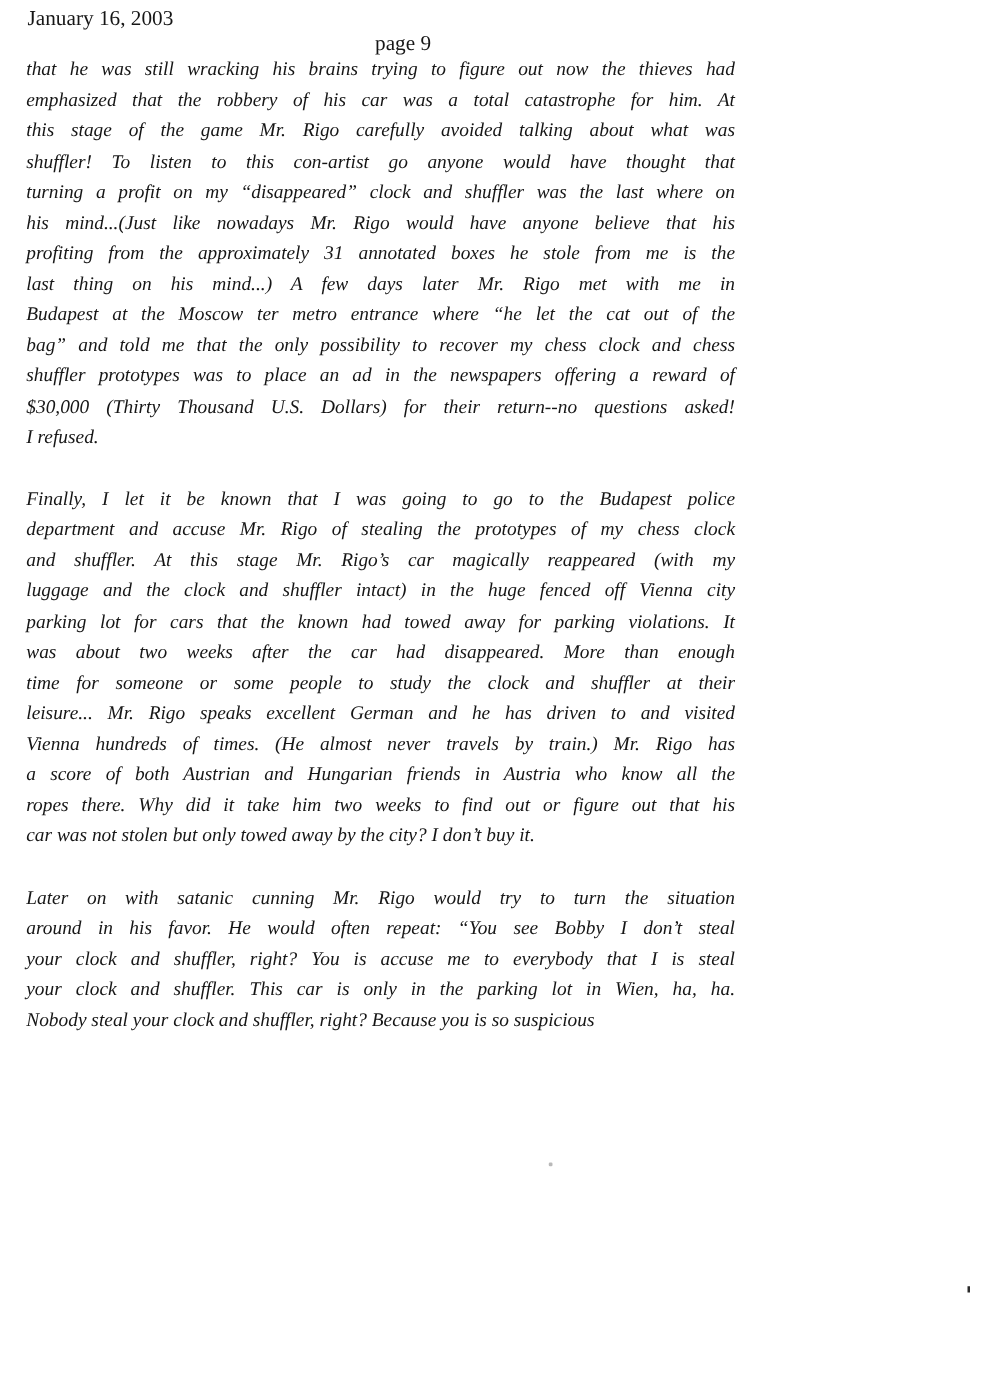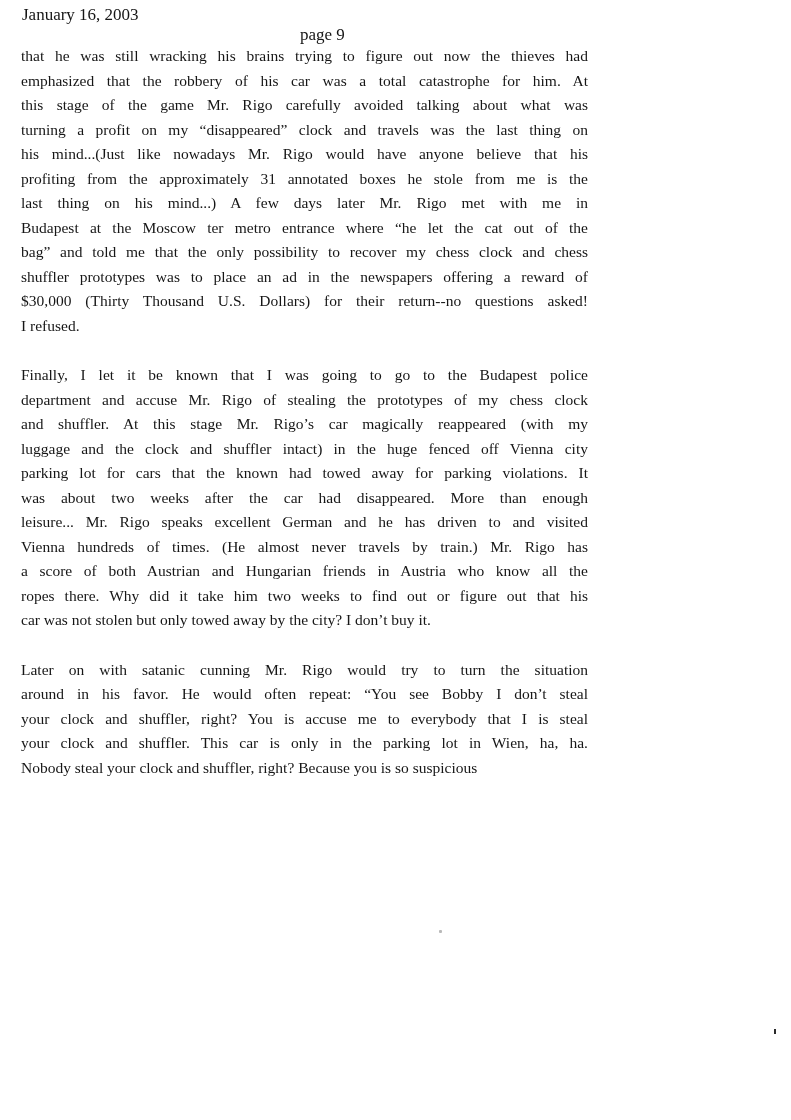--- a/index.html
+++ b/index.html
@@ -30,20 +30,21 @@
     width: 567px;
   }
   .para { margin: 0 0 25px 0; }
   .para:last-child { margin-bottom: 0; }
   .line {
     font-size: 15.5px;
     line-height: 24.5px;
     text-align: justify;
     text-align-last: justify;
     text-justify: inter-word;
+    font-style: italic;
   }
   .line.last {
     text-align-last: left;
   }
   .speck { position: absolute; }
   .speck-1 {
     left: 439px; top: 930px;
     width: 3px; height: 3px;
     background: #b9b9b9;
     border-radius: 1px;
@@ -60,37 +61,39 @@
 <div class="page">
   <div class="header">
     <span class="header-date">January 16, 2003</span>
     <span class="header-page">page 9</span>
   </div>
   <div class="body-text" id="body-text">
       <div class="para">
         <div class="line">that he was still wracking his brains trying to figure out now the thieves had</div>
         <div class="line">emphasized that the robbery of his car was a total catastrophe for him.  At</div>
         <div class="line">this stage of the game Mr. Rigo carefully avoided talking about what was</div>
-        <div class="line">turning a profit on my “disappeared” clock and travels was the last thing on</div>
+        <div class="line">shuffler!  To listen to this con-artist go anyone would have thought that</div>
+        <div class="line">turning a profit on my “disappeared” clock and shuffler was the last where on</div>
         <div class="line">his mind...(Just like nowadays Mr. Rigo would have anyone believe that his</div>
         <div class="line">profiting from the approximately 31 annotated boxes he stole from me is the</div>
         <div class="line">last thing on his mind...)  A few days later Mr. Rigo met with me in</div>
         <div class="line">Budapest at the Moscow ter metro entrance where “he let the cat out of the</div>
         <div class="line">bag” and told me that the only possibility to recover my chess clock and chess</div>
         <div class="line">shuffler prototypes was to place an ad in the newspapers offering a reward of</div>
         <div class="line">$30,000 (Thirty Thousand U.S. Dollars) for their return--no questions asked!</div>
         <div class="line last">I refused.</div>
       </div>
       <div class="para">
         <div class="line">Finally, I let it be known that I was going to go to the Budapest police</div>
         <div class="line">department and accuse Mr. Rigo of stealing the prototypes of my chess clock</div>
         <div class="line">and shuffler.  At this stage Mr. Rigo’s car magically reappeared (with my</div>
         <div class="line">luggage and the clock and shuffler intact) in the huge fenced off Vienna city</div>
         <div class="line">parking lot for cars that the known had towed away for parking violations.  It</div>
         <div class="line">was about two weeks after the car had disappeared.  More than enough</div>
+        <div class="line">time for someone or some people to study the clock and shuffler at their</div>
         <div class="line">leisure... Mr. Rigo speaks excellent German and he has driven to and visited</div>
         <div class="line">Vienna hundreds of times. (He almost never travels by train.)  Mr. Rigo has</div>
         <div class="line">a score of both Austrian and Hungarian friends in Austria who know all the</div>
         <div class="line">ropes there.  Why did it take him two weeks to find out or figure out that his</div>
         <div class="line last">car was not stolen but only towed away by the city?  I don’t buy it.</div>
       </div>
       <div class="para">
         <div class="line">Later on with satanic cunning Mr. Rigo would try to turn the situation</div>
         <div class="line">around in his favor.  He would often repeat: “You see Bobby I don’t steal</div>
         <div class="line">your clock and shuffler, right?  You is accuse me to everybody that I is steal</div>

